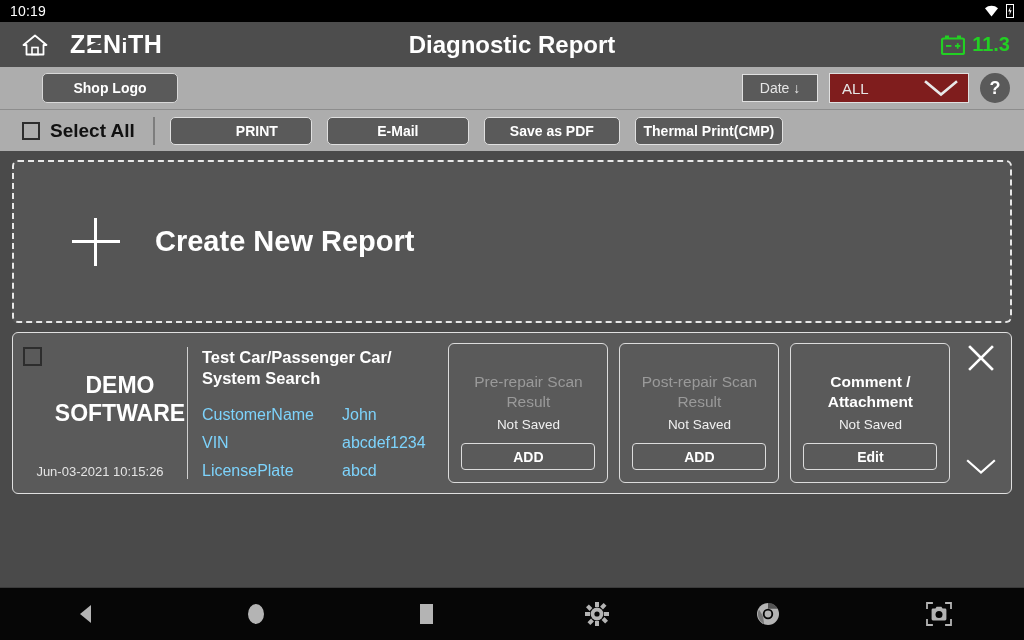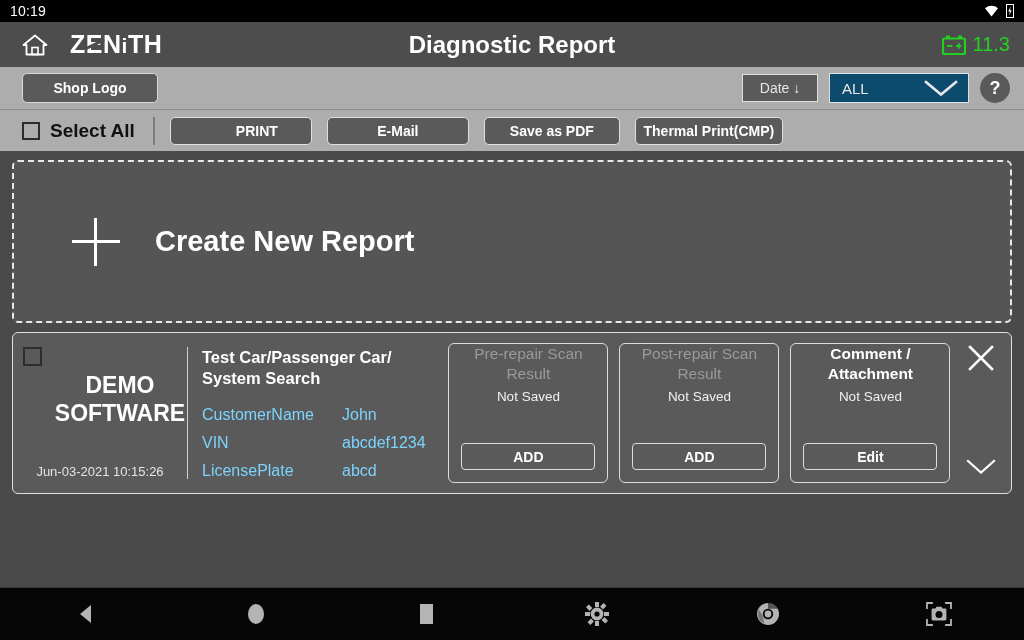--- a/index.html
+++ b/index.html
@@ -39,44 +39,44 @@
     transform: rotate(-26deg);
   }
   .brand .low-i { font-size: 21px; }
   .header-title {
     position: absolute; left: 0; width: 1024px; text-align: center;
     color: #fff; font-size: 24px; font-weight: 700; pointer-events: none;
   }
   .voltage {
     position: absolute; right: 14px; display: flex; align-items: center; gap: 7px;
   }
-  .voltage .val { color: #22d023; font-size: 20px; font-weight: 400; }
+  .voltage .val { color: #22d023; font-size: 20px; font-weight: 700; }
 
   
   .shoprow {
     position: absolute; top: 67px; left: 0; width: 1024px; height: 42px;
     background: #adadad;
-    display: flex; align-items: center;
+    display: flex; align-items: center; padding-left: 20px;
   }
   .shop-logo-btn {
     margin-left: 22px; width: 136px; height: 30px;
     background: #5a5a5a; color: #fff; border: 1px solid #d8d8d8;
     border-radius: 5px; font-size: 14px; font-weight: 700;
     display: flex; align-items: center; justify-content: center;
   }
   .shoprow-right {
     position: absolute; right: 14px; display: flex; align-items: center; gap: 11px;
   }
   .date-btn {
     width: 76px; height: 28px; background: #5a5a5a; color: #e5e5e5;
     border: 1px solid #e0e0e0; font-size: 14px;
     display: flex; align-items: center; justify-content: center; gap: 3px;
   }
   .all-select {
-    width: 140px; height: 30px; background: #0c4a6e; color: #e6e6e6;
+    width: 140px; height: 30px; background: #7f1d1d; color: #e6e6e6;
     border: 1px solid #e0e0e0; font-size: 15px;
     display: flex; align-items: center; justify-content: space-between;
     padding: 0 10px 0 12px;
   }
   .help-btn {
     width: 30px; height: 30px; border-radius: 50%; background: #5a5a5a;
     color: #fff; font-size: 18px; font-weight: 700;
     display: flex; align-items: center; justify-content: center;
   }
 
@@ -154,21 +154,21 @@
   .info-row {
     display: flex; color: #7dd3fc; font-size: 16px; line-height: 1.75;
   }
   .info-row .k { width: 140px; }
   .info-row .v { }
 
   .panels { display: flex; align-items: center; gap: 11px; padding-left: 4px; }
   .panel {
     width: 160px; height: 140px; border: 1px solid #dcdcdc; border-radius: 6px;
     display: flex; flex-direction: column; align-items: center;
-    padding-top: 0;
+    padding-top: 28px;
   }
   .panel-title {
     font-size: 15.5px; font-weight: 700; text-align: center; line-height: 1.3;
   }
   .panel-title.dim { color: #9a9a9a; font-weight: 400; }
   .panel-title.bright { color: #ffffff; }
   .panel-status { margin-top: 5px; color: #f0f0f0; font-size: 13.5px; }
   .panel-btn {
     margin-top: auto; margin-bottom: 12px;
     width: 134px; height: 27px; border: 1px solid #dcdcdc; border-radius: 4px;

